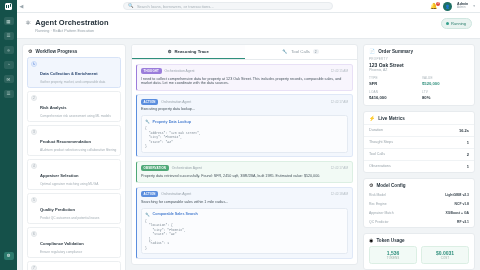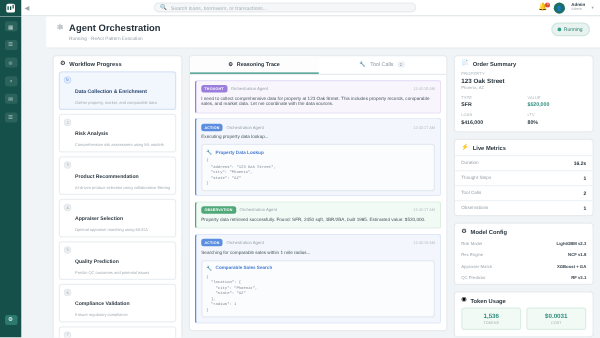--- a/index.html
+++ b/index.html
@@ -45,21 +45,21 @@
     align-items: center; padding-top: 4px; gap: 6.5px; flex: 0 0 17px;
   }
   .rail-ico {
     width: 10px; height: 8px; border-radius: 2px; background: rgba(255,255,255,.10);
     display: flex; align-items: center; justify-content: center; font-size: 4.5px; color: #bcd5d0;
   }
   .rail-ico.active { background: #2b7a6d; color: #ffffff; }
   .rail-spacer { flex: 1; }
 
   
-  .content { flex: 1; display: flex; flex-direction: column; min-width: 0; background: #f1f4f6; margin-left: 20px; }
+  .content { flex: 1; display: flex; flex-direction: column; min-width: 0; background: #f1f4f6; }
 
   .page-head {
     background: #ffffff; border-bottom: 1px solid #e6eaed;
     padding: 5px 8px 5px 8px; display: flex; align-items: flex-start; gap: 4px;
   }
   .head-ico { font-size: 7px; color: #5c6a73; line-height: 1; margin-top: 1px; }
   .head-text { flex: 1; }
   .page-title { font-size: 7.5px; color: #25313a; font-weight: bold; letter-spacing: .005em; }
   .page-sub { font-size: 3.8px; color: #95a1a9; margin-top: 1.5px; }
   .run-pill {

